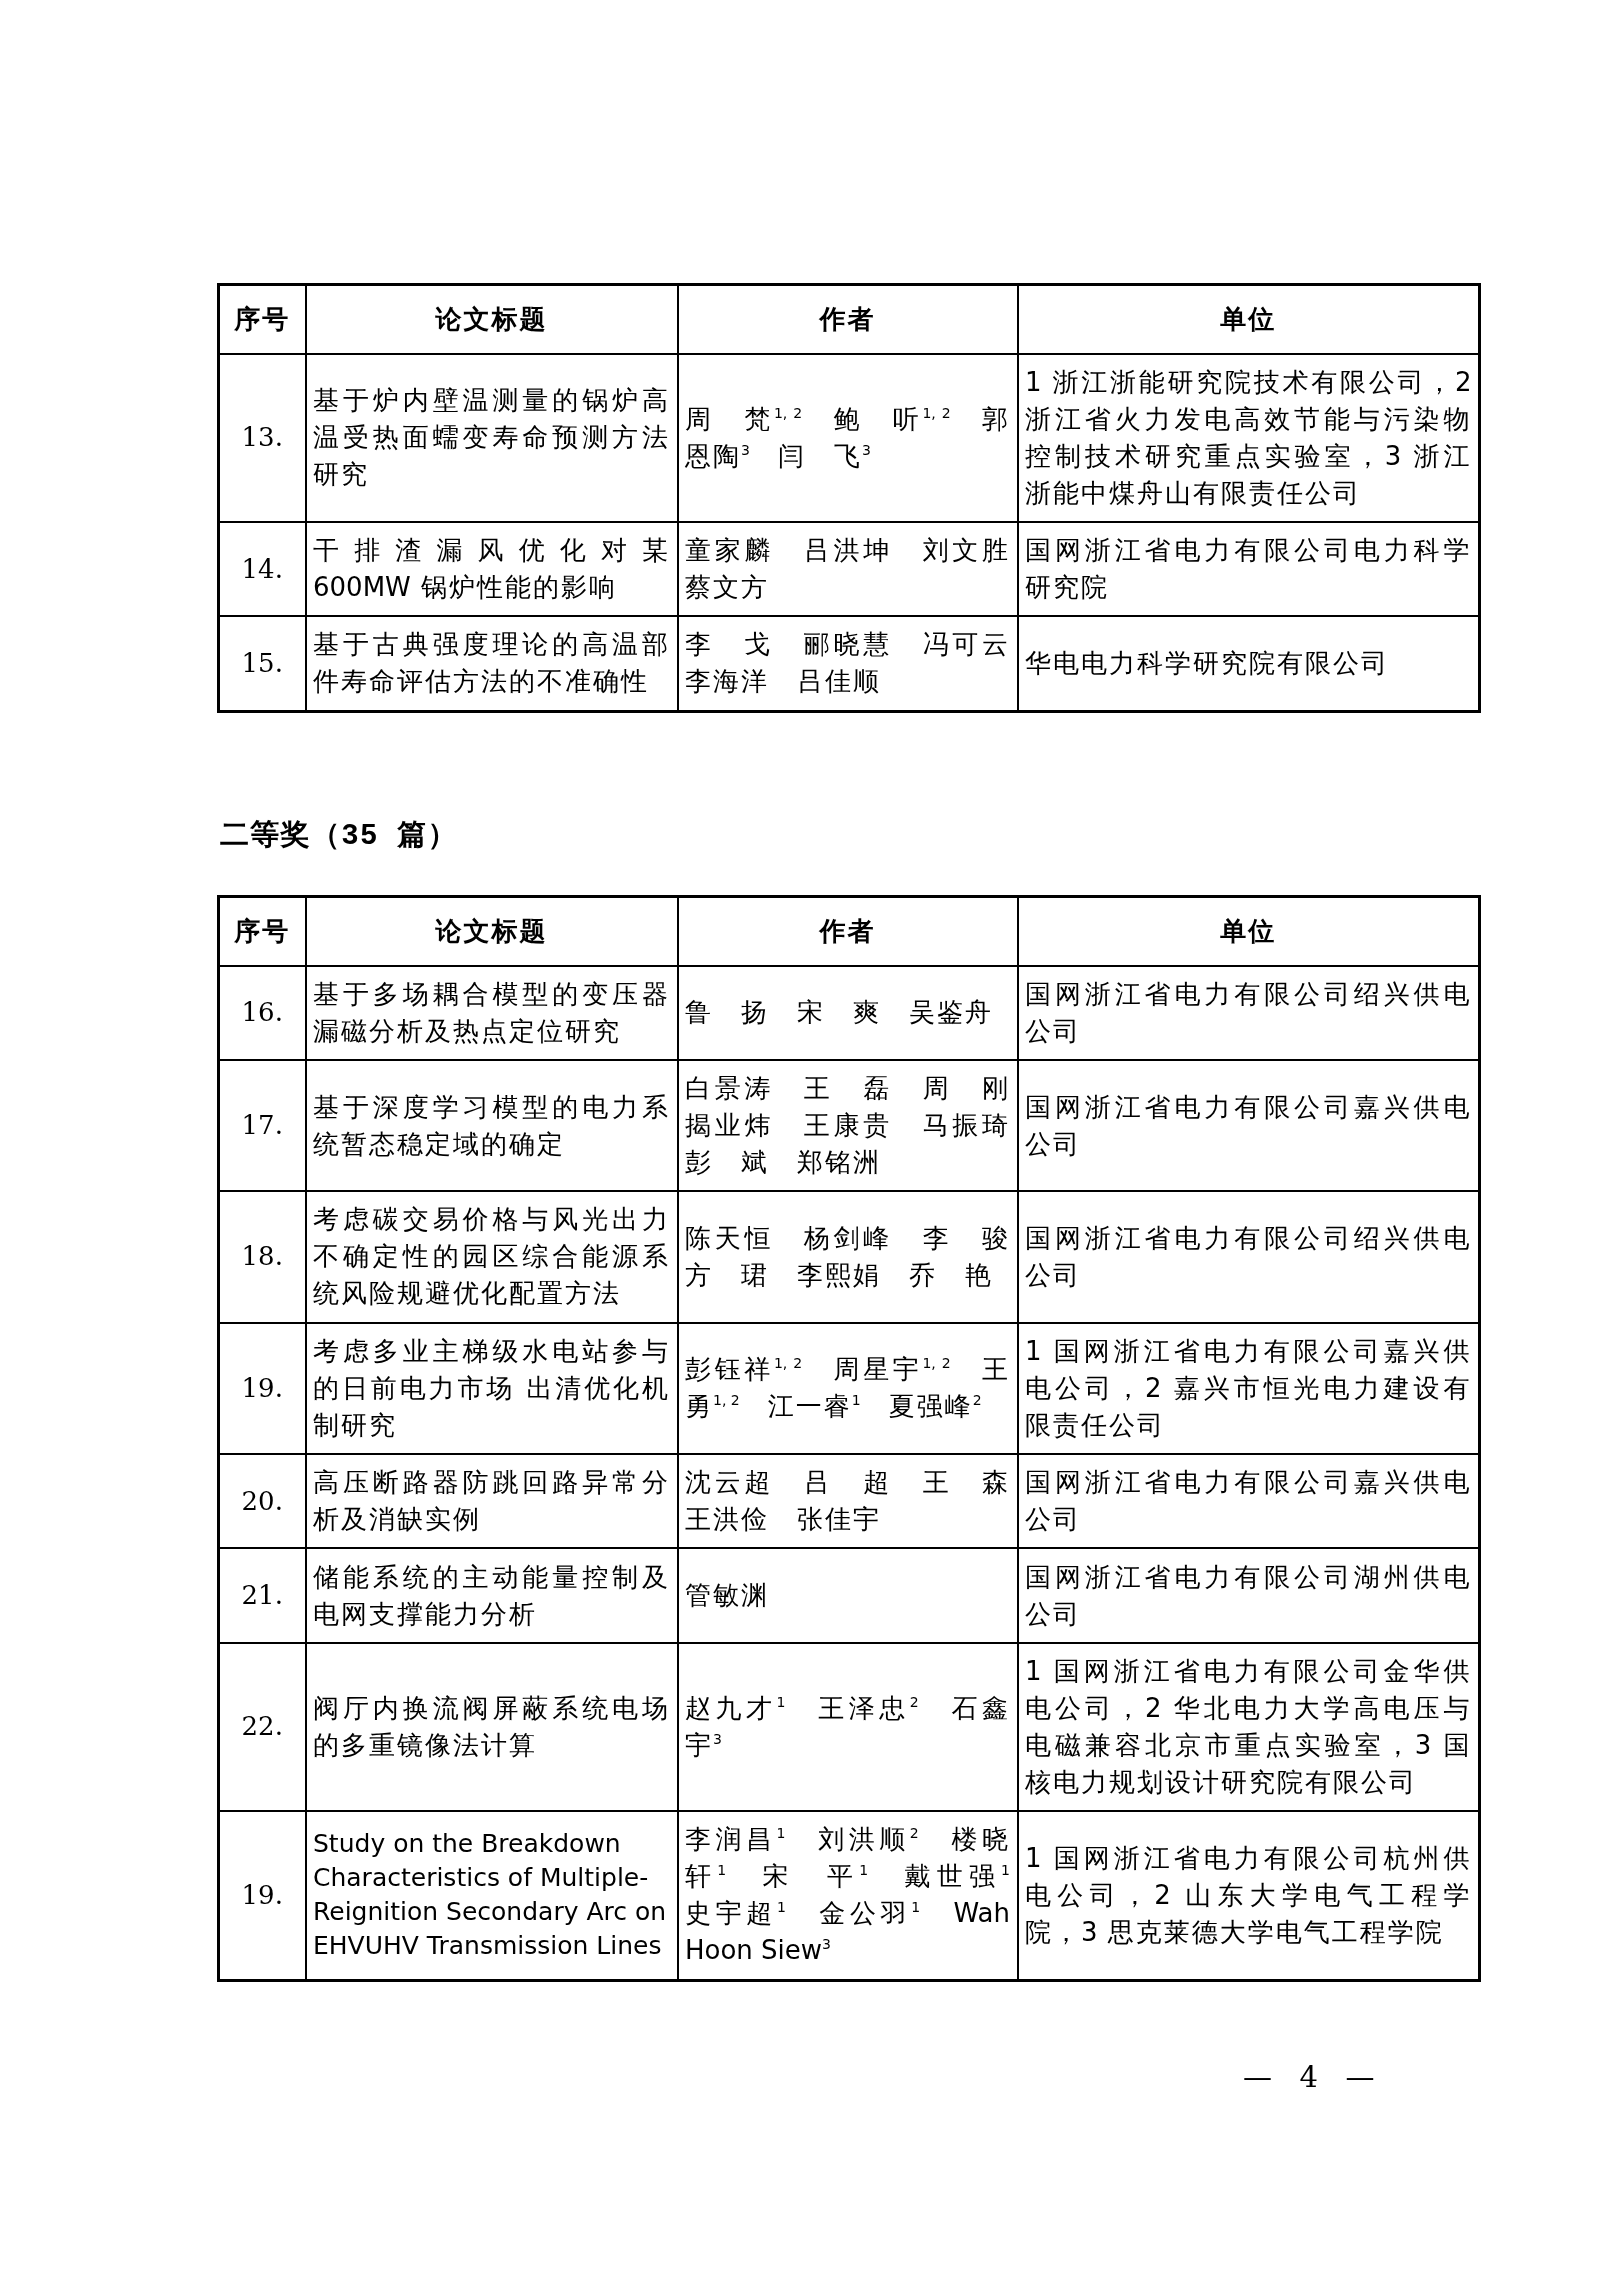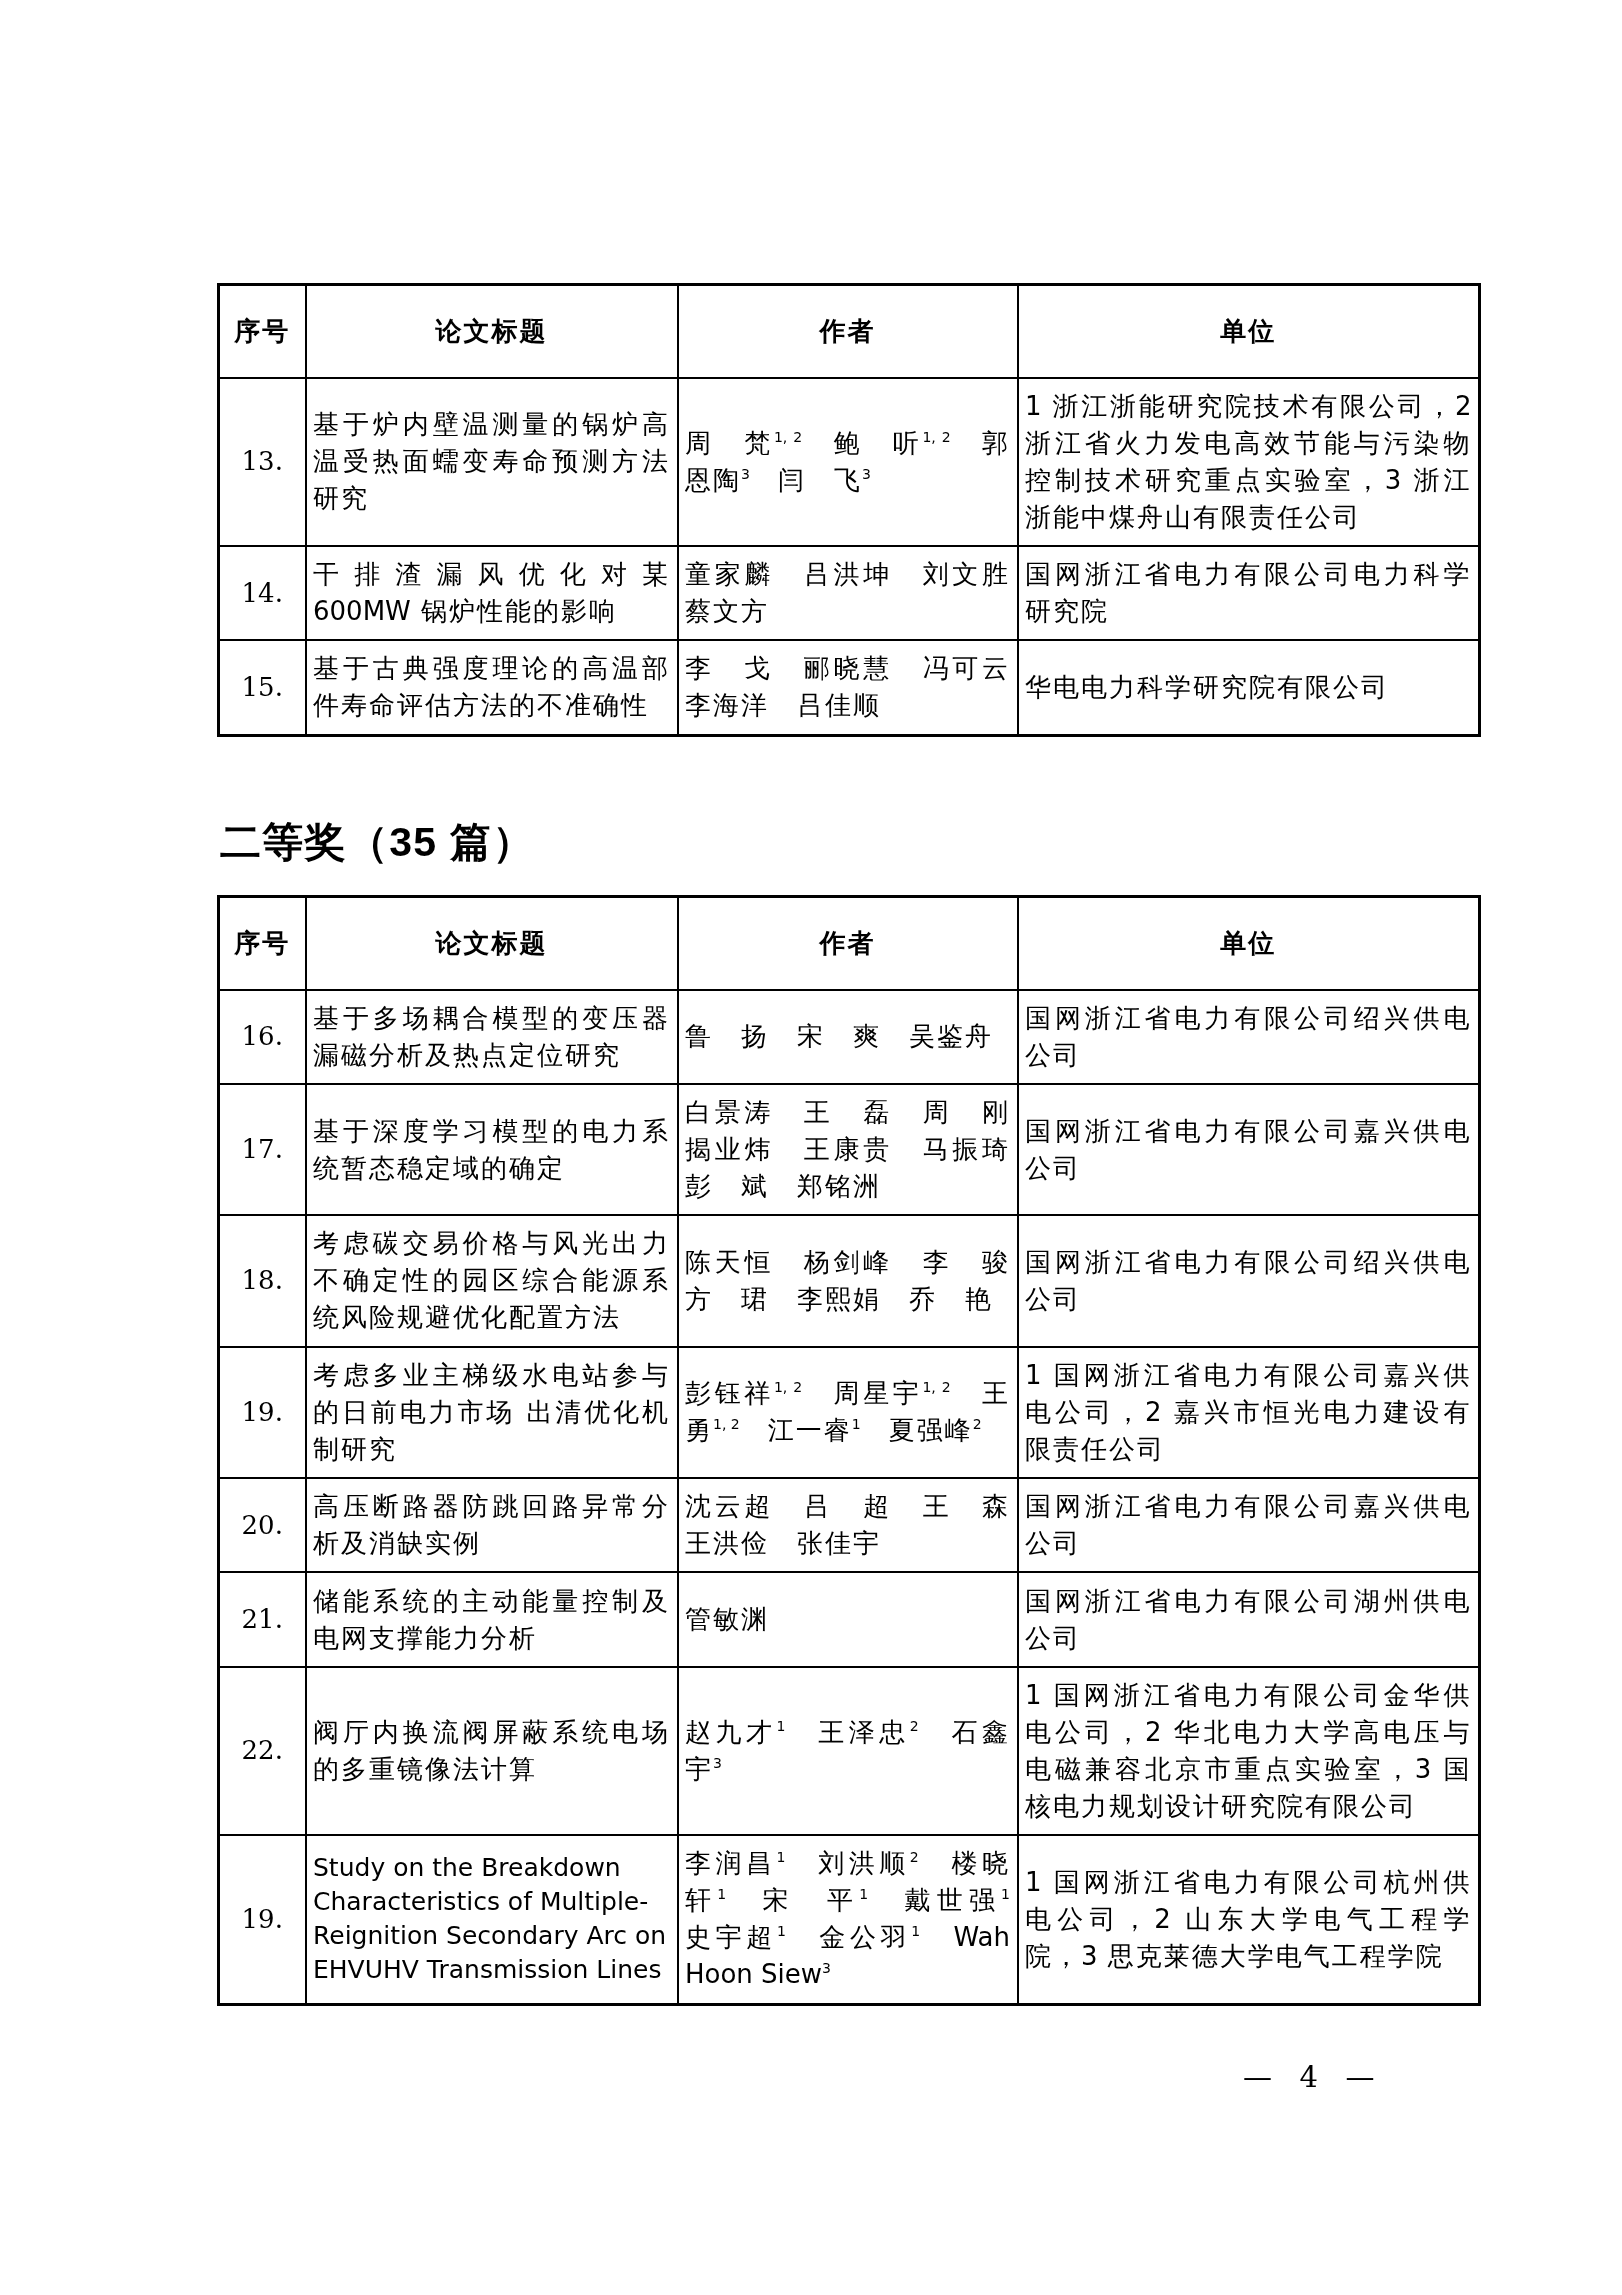--- a/index.html
+++ b/index.html
@@ -25,21 +25,21 @@
 
   table.award-table, table.award-table th, table.award-table td {
     border: 2px solid #000;
   }
   table.award-table { border-width: 3.3px; }
   table.award-table th, table.award-table td {
     border-top-width: 2.6px; border-bottom-width: 2.6px;
   }
 
   th {
-    height: 93px;
+    height: 69px;
     box-sizing: border-box;
     font-size: 26px;
     font-weight: bold;
     text-align: center;
     vertical-align: middle;
     letter-spacing: 2px;
     padding: 0 5.2px;
   }
   td {
     font-size: 26px;
@@ -71,23 +71,23 @@
     font-size: 14px;
     line-height: 0;
     vertical-align: 10.5px;
     letter-spacing: 0;
   }
 
   .section-title {
     position: absolute;
     left: 220px;
     top: 815px;
-    font-family: Liberation Sans, sans-serif;
+    font-family: Liberation Mono, monospace;
     font-weight: bold;
-    font-size: 41px;
+    font-size: 29px;
     letter-spacing: 1.3px;
     white-space: nowrap;
   }
 
   .page-number {
     position: absolute;
     left: 1243px;
     top: 2060px;
     font-size: 29px;
     word-spacing: 18.3px;

